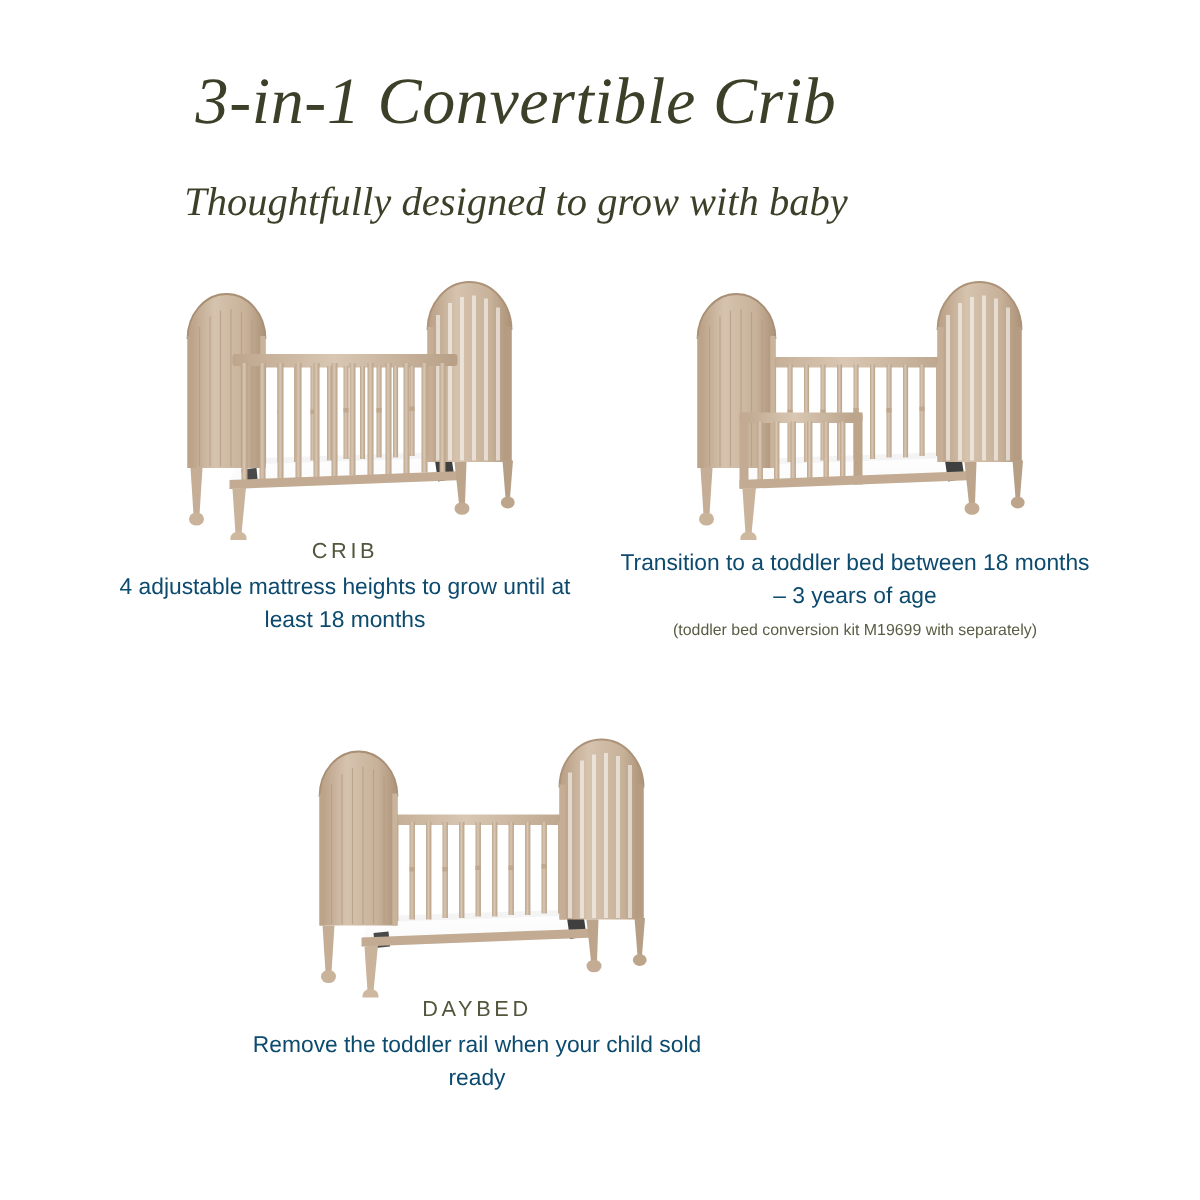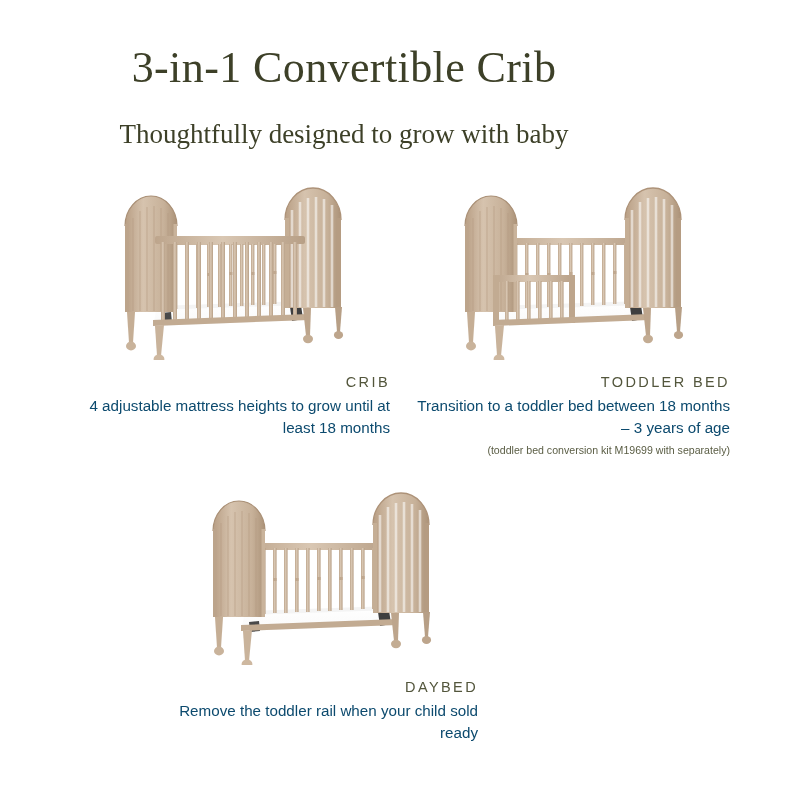--- a/index.html
+++ b/index.html
@@ -23,20 +23,21 @@
     background: #ffffff;
   }
 
   
   .header {
     position: absolute;
     top: 42px;
     left: 0;
     width: 688px;
     text-align: center;
+    font-style: italic;
   }
 
   .main-title {
     font-family: "Liberation Serif", serif;
     font-size: 44px;
     font-weight: 400;
     letter-spacing: 0.4px;
     color: #3d4028;
     line-height: 1.18;
   }
@@ -76,22 +77,21 @@
     align-items: center;
   }
 
   .art-wrap {
     width: 270px;
     height: 180px;
     position: relative;
   }
 
   .caption {
-    text-align: right;
-    margin-top: 14px;
+    text-align: center;
     width: 320px;
   }
 
   .cap-title {
     font-size: 14.5px;
     letter-spacing: 2.4px;
     color: #53563c;
     font-weight: 400;
   }
 
@@ -357,21 +357,20 @@
             <ellipse cx="64" cy="179" rx="5.4" ry="4.6" fill="#ceb8a0"></ellipse>
             <path d="M208 128 L216 128 L215 156 L211 156 Z" fill="#bda58c"></path>
             <ellipse cx="213" cy="159" rx="5" ry="4.2" fill="#c3ac93"></ellipse>
             <path d="M240 127 L247 127 L245 152 L242 152 Z" fill="#b79f86"></path>
             <ellipse cx="243.5" cy="155" rx="4.6" ry="4" fill="#bda58c"></ellipse>
           </g>
         </svg>
       </div>
 
       <div class="caption">
-        <div class="cap-title">TODDLER BED</div>
         <div class="cap-body">Transition to a toddler bed between 18 months – 3 years of age</div>
         <div class="cap-fine">(toddler bed conversion kit M19699 with separately)</div>
       </div>
     </div>
   </div>
 
   <div class="row-bottom">
     <div class="panel">
       <div class="art-wrap">
         <svg class="crib-svg" viewBox="0 0 270 180">

